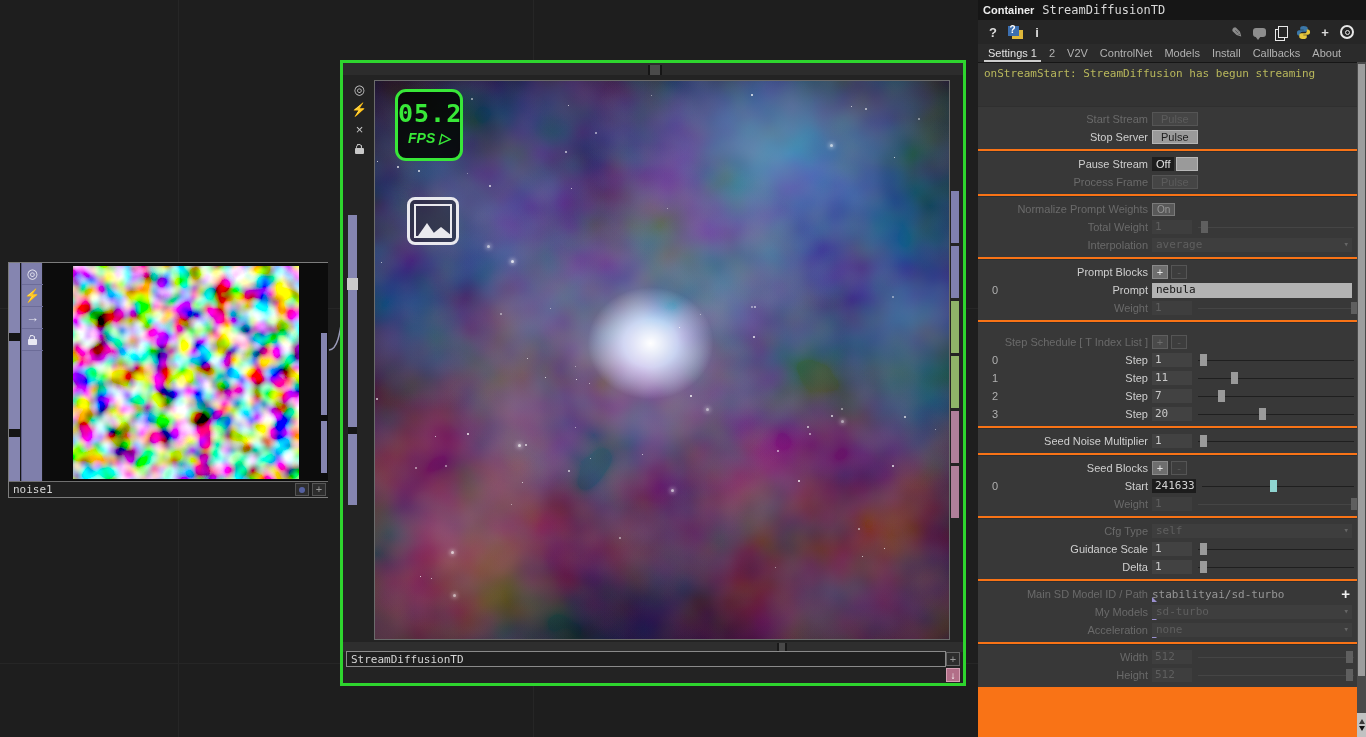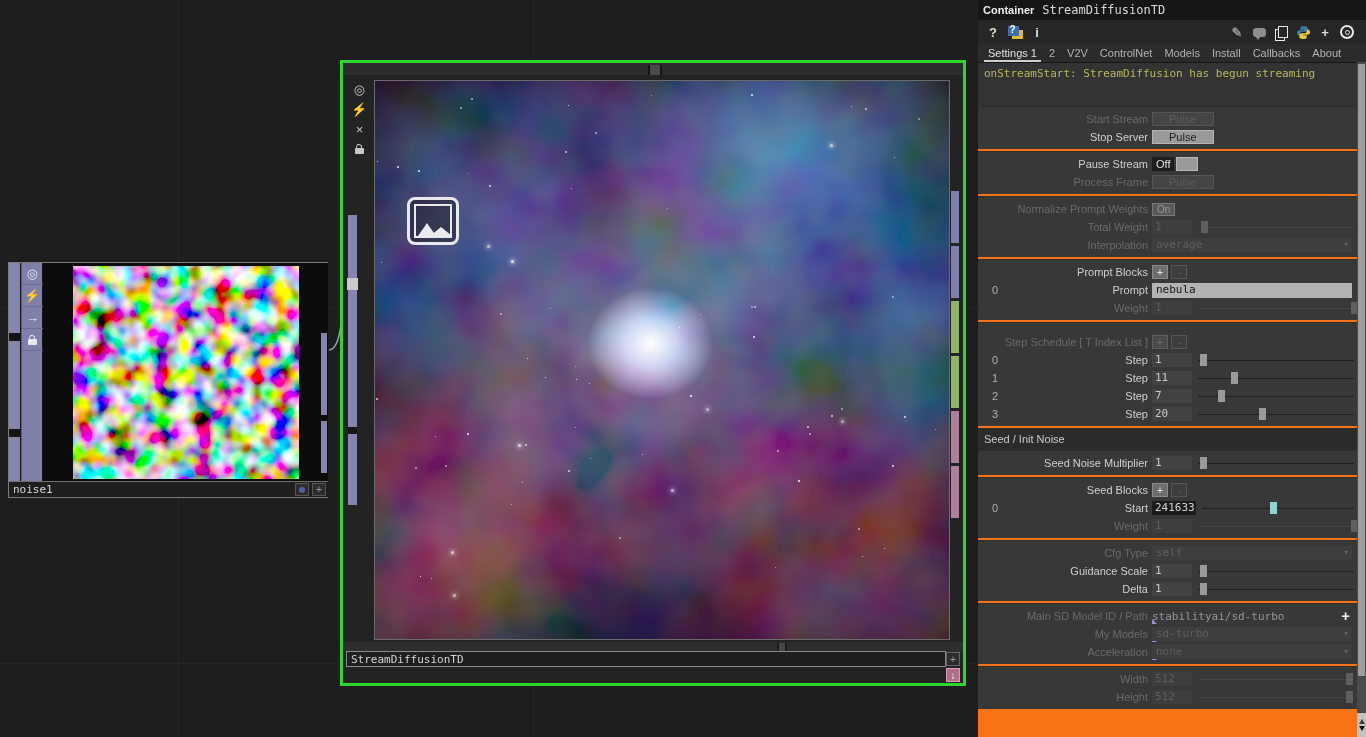--- a/index.html
+++ b/index.html
@@ -136,21 +136,21 @@
   #param-rows { position:absolute; left:0; top:106px; width:380px; }
   .pblock { background:#383838; padding:3px 0; margin-bottom:2px; border-top:1px solid #2f2f2f; }
   .pblock.padtop { padding-top:10px; }
   .psection { height:22px; line-height:22px; color:#c9c9c9; font-size:11px; padding-left:6px; background:#2b2b2b; }
   .prow { height:18px; display:flex; align-items:center; position:relative; }
   .pidx { position:absolute; left:14px; color:#b0b0b0; font-size:11px; }
   .plabel { width:170px; text-align:right; font-size:11px; color:#cfcfcf; flex:none; }
   .plabel.dis { color:#6a6a6a; }
   .pwidget { flex:1; display:flex; align-items:center; padding-left:4px; position:relative; height:100%; }
   .pulsebtn { min-width:36px; height:14px; font-size:11px; line-height:13px; text-align:center;
-    background:#9a9a9a; color:#1e1e1e; border:1px solid #b5b5b5; padding:0 16px; }
+    background:#9a9a9a; color:#1e1e1e; border:1px solid #b5b5b5; padding:0 8px; }
   .pulsebtn.dis { background:#454545; color:#5c5c5c; border-color:#555; }
   .offbox { background:#1e1e1e; color:#e0e0e0; font-size:11px; padding:1px 4px; height:14px; line-height:12px; }
   .togglebox { width:22px; height:14px; background:#9a9a9a; border:1px solid #b8b8b8; margin-left:2px; }
   .onbtn { background:#585858; color:#979797; font-size:10px; border:1px solid #7a7a7a;
     padding:0 4px; height:13px; line-height:12px; }
   .pfield { width:40px; height:14px; background:#424242; color:#c9c9c9; font-size:11px;
     font-family:"DejaVu Sans Mono", monospace; line-height:13px; padding-left:3px; flex:none; }
   .pfield.dis { background:#3e3e3e; color:#5f5f5f; }
   .pfield.darkf { background:#1c1c1c; color:#d2d2d2; width:44px; }
   .ptrack { position:relative; flex:1; height:14px; margin:0 4px 0 6px; }
@@ -330,20 +330,24 @@
             <i style="left: 114px; top: 104px; width: 2px; height: 2px; opacity: 0.82;"></i>
             <i style="left: 423px; top: 399px; width: 2px; height: 2px; opacity: 0.96;"></i>
             <i style="left: 78px; top: 513px; width: 3px; height: 3px; opacity: 0.59; box-shadow: rgba(255, 255, 255, 0.8) 0px 0px 4px 1px;"></i>
             <i style="left: 76px; top: 470px; width: 3px; height: 3px; opacity: 0.7; box-shadow: rgba(255, 255, 255, 0.8) 0px 0px 4px 1px;"></i>
             <i style="left: 170px; top: 296px; width: 1px; height: 1px; opacity: 0.97;"></i>
             <i style="left: 175px; top: 227px; width: 1px; height: 1px; opacity: 0.65;"></i>
             <i style="left: 147px; top: 401px; width: 1px; height: 1px; opacity: 0.88;"></i>
             <i style="left: 112px; top: 164px; width: 3px; height: 3px; opacity: 0.64; box-shadow: rgba(255, 255, 255, 0.8) 0px 0px 4px 1px;"></i>
           </div>
       </div>
+      <div id="fps-badge">
+        <div class="num">05.2</div>
+        <div class="lbl"><span>FPS</span> <span>▷</span></div>
+      </div>
       <div id="img-icon">
         <div class="inner">
             <span class="m1"></span>
             <span class="m2"></span>
           </div>
       </div>
     </div>
 
     <div class="outconn" style="top:128px;">
       <div class="oc top" style="height:52px"></div>
@@ -536,21 +540,20 @@
           <span class="pidx">3</span>
           <span class="plabel">Step</span>
           <span class="pwidget">
             <span class="pfield">20</span>
             <span class="ptrack">
               <span class="phandle" style="left: calc(41% - 3px);"></span>
             </span>
           </span>
         </div>
       </div>
-      <div class="psection">Seed / Init Noise</div>
       <div class="pblock">
         <div class="prow">
           <span class="plabel">Seed Noise Multiplier</span>
           <span class="pwidget">
             <span class="pfield">1</span>
             <span class="ptrack">
               <span class="phandle" style="left: calc(3% - 3px);"></span>
             </span>
           </span>
         </div>

